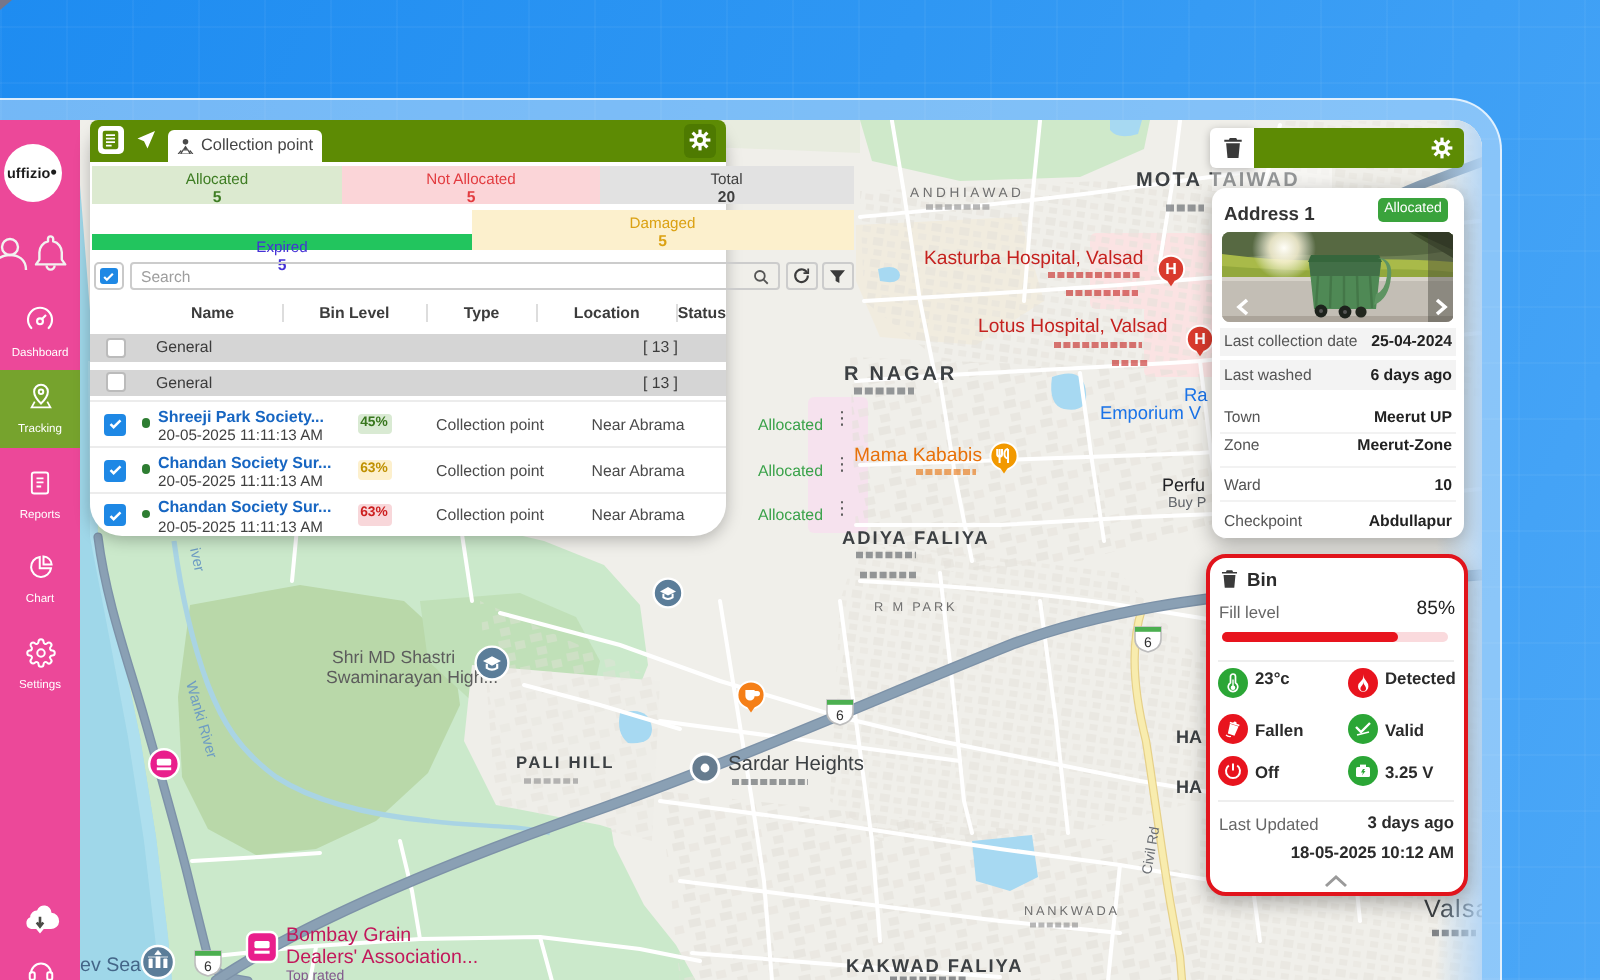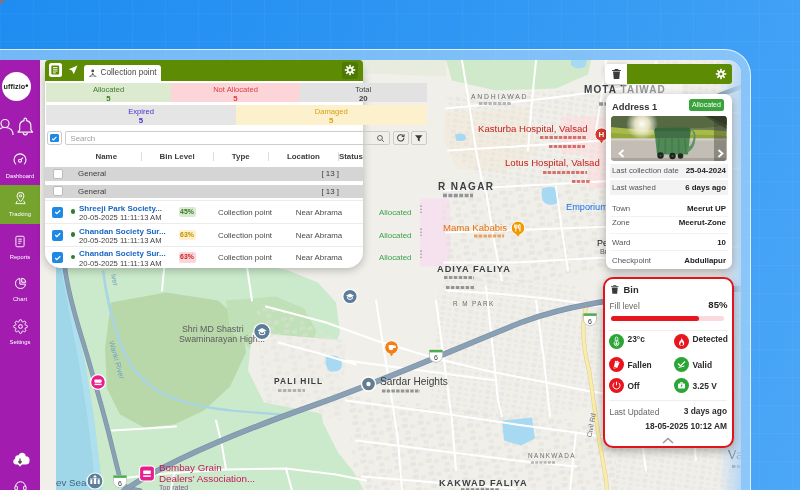--- a/index.html
+++ b/index.html
@@ -12,21 +12,21 @@
       repeating-linear-gradient(0deg, rgba(255,255,255,0.04) 0 1px, transparent 1px 28px),
       linear-gradient(115deg,#1e8cf1 0%, #2f97f3 45%, #4ba7f7 100%);
   }
   #corner { position:absolute; left:0; top:0; width:6px; height:5px; background:#76768a;
     clip-path:polygon(0 0, 100% 0, 0 100%); }
   #frame { position:absolute; left:-40px; top:49px; width:790.5px; height:560px;
     border-radius:26px; background:rgba(255,255,255,0.38); border:1.5px solid rgba(255,255,255,0.75); }
   #app { position:absolute; left:0; top:59.5px; width:740.5px; height:430.5px;
     border-top-right-radius:14px; overflow:hidden; background:#f0efea; }
   
-  #sidebar { position:absolute; left:0; top:0; width:40px; height:100%; background:#a21caf; color:#fff; }
+  #sidebar { position:absolute; left:0; top:0; width:40px; height:100%; background:#ec4899; color:#fff; }
   .sideitem { position:absolute; left:0; width:40px; text-align:center; color:#fff; }
   .sidelabel { font-size:5.8px; color:#fff; margin-top:1px; }
   #logo { position:absolute; left:1.5px; top:12px; width:29px; height:29px; background:#fff; border-radius:50%;
      display:flex; align-items:center; justify-content:center; font-weight:bold; color:#1c1c1c; font-size:7.2px; letter-spacing:0.1px;}
 </style>
 </head>
 <body>
 <div id="stage">
   <div id="bg"></div>
   <div id="corner"></div>
@@ -86,21 +86,21 @@
         </svg>
       </div>
       <div class="sideitem" style="top:418px;">
         <svg width="15" height="15" viewBox="0 0 24 24" fill="none" stroke="#fff" stroke-width="1.6">
           <path d="M4 14 a8 8 0 0 1 16 0"></path>
           <rect x="3" y="13" width="4" height="6" rx="1.5"></rect>
             <rect x="17" y="13" width="4" height="6" rx="1.5"></rect>
         </svg>
       </div>
     </div>
-    <div id="mapwrap" class="abs" style="left:40px;top:0;width:700.5px;height:353px;padding-left:16px;">
+    <div id="mapwrap" class="abs" style="left:40px;top:0;width:700.5px;height:353px;">
       <svg width="700.5" height="430.5" viewBox="40 59.5 700.5 430.5" font-family="Liberation Sans,sans-serif">
         <defs>
           <pattern id="blocks" width="14" height="11" patternUnits="userSpaceOnUse" patternTransform="rotate(8)">
             <rect x="1" y="1" width="5" height="4" fill="#e4e1da"></rect>
             <rect x="8" y="2" width="4" height="3" fill="#e6e3dc"></rect>
             <rect x="2" y="7" width="4" height="3" fill="#e4e1da"></rect>
             <rect x="9" y="7" width="4" height="3" fill="#e7e4dd"></rect>
           </pattern>
           <pattern id="blocks2" width="16" height="13" patternUnits="userSpaceOnUse" patternTransform="rotate(-12)">
             <rect x="1" y="1" width="6" height="4" fill="#e2dfd8"></rect>
@@ -386,21 +386,21 @@
         <div style="width:129px;background:#fbd5d8;">
             <div style="font-size:7.6px;color:#e23b3f;margin-top:1.5px;">Not Allocated</div>
             <div style="font-size:7.8px;color:#e23b3f;font-weight:bold;">5</div>
           </div>
         <div style="width:126.5px;background:#e2e2e2;">
             <div style="font-size:7.6px;color:#3f3f3f;margin-top:1.5px;">Total</div>
             <div style="font-size:7.8px;color:#3f3f3f;font-weight:bold;">20</div>
           </div>
       </div>
       <div class="abs" style="left:1px;top:45.5px;width:380.5px;height:20px;display:flex;text-align:center;">
-        <div style="width:190px;background:#e5e5e5;">
+        <div style="width:190px;background:#22c55e;margin-top:12px;">
             <div style="font-size:7.6px;color:#4431d6;margin-top:2px;">Expired</div>
             <div style="font-size:7.8px;color:#4431d6;font-weight:bold;">5</div>
           </div>
         <div style="width:190.5px;background:#fcf0cd;">
             <div style="font-size:7.6px;color:#dba112;margin-top:2px;">Damaged</div>
             <div style="font-size:7.8px;color:#dba112;font-weight:bold;">5</div>
           </div>
       </div>
 
       <div class="abs" style="left:2px;top:71.5px;width:15px;height:14px;border:1px solid #c9c9c9;border-radius:2.5px;display:flex;align-items:center;justify-content:center;">
@@ -588,21 +588,21 @@
       </div>
     </div>
 
     <div class="abs" style="left:602.5px;top:217.5px;width:131px;height:170.5px;background:#fff;border:2.5px solid #e1141c;border-radius:10px;box-shadow:0 3px 10px rgba(0,0,0,0.3);">
       <svg class="abs" style="left:5px;top:5px;" width="9.5" height="11" viewBox="0 0 24 26" fill="#3a3a3a">
           <path d="M8.5 2 h7 l1 2 h5 v2.2 h-19 V4 h5 z"></path>
           <path d="M4.5 7.8 h15 L18 24 H6 z"></path>
         </svg>
       <div class="abs" style="left:19px;top:5px;font-size:9.4px;font-weight:bold;color:#2b2b2b;">Bin</div>
       <div class="abs" style="left:5px;top:21.5px;font-size:8.4px;color:#666;">Fill level</div>
-      <div class="abs" style="right:4px;top:20px;font-size:9.6px;font-weight:bold;color:#222;">85%</div>
+      <div class="abs" style="right:4px;top:20px;font-size:9.6px;font-weight:normal;color:#222;">85%</div>
       <div class="abs" style="left:6px;top:36.5px;width:113px;height:5.5px;background:#fadadd;border-radius:3px;">
         <div style="width:88px;height:5.5px;background:#e8141e;border-radius:3px;"></div>
       </div>
       <div class="abs" style="left:4px;top:50.5px;width:118px;border-top:1px solid #eee;"></div>
       <div class="abs" style="left:4px;top:54.5px;width:120px;height:62px;font-size:8.4px;font-weight:bold;color:#2b2b2b;">
         <div style="display:flex;align-items:flex-start;height:20px;">
           <svg width="15" height="15" viewBox="0 0 30 30">
               <circle cx="15" cy="15" r="15" fill="#2ba636"></circle>
               <path d="M15 6 a2.5 2.5 0 0 1 2.5 2.5 v6.2 a4.8 4.8 0 1 1 -5 0 V8.5 A2.5 2.5 0 0 1 15 6 z" fill="none" stroke="#fff" stroke-width="1.7"></path>
               <circle cx="15" cy="19.8" r="2.3" fill="#fff"></circle>

